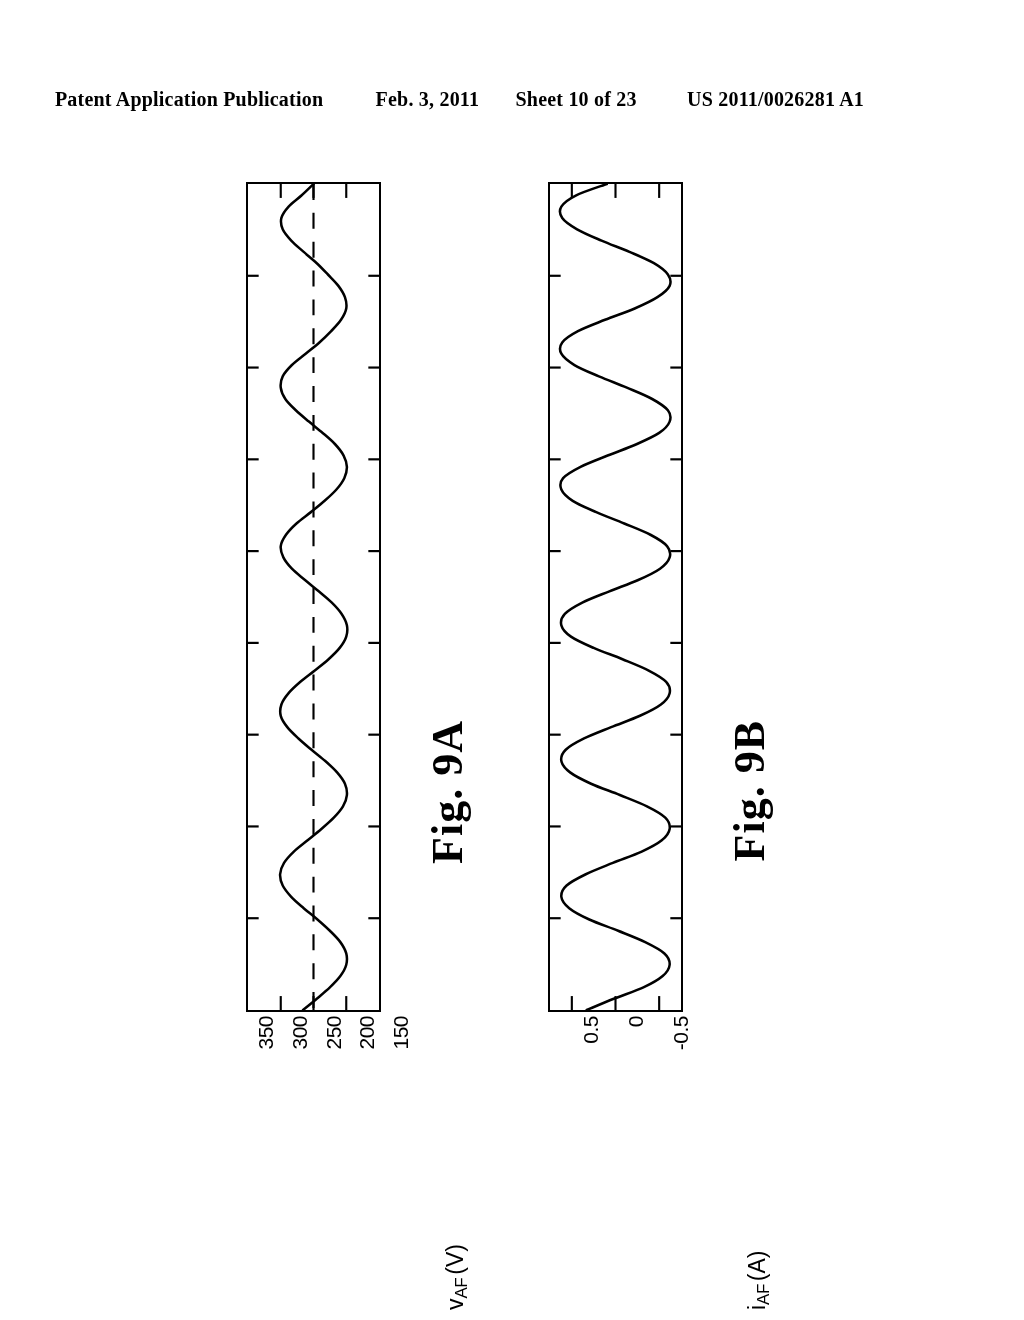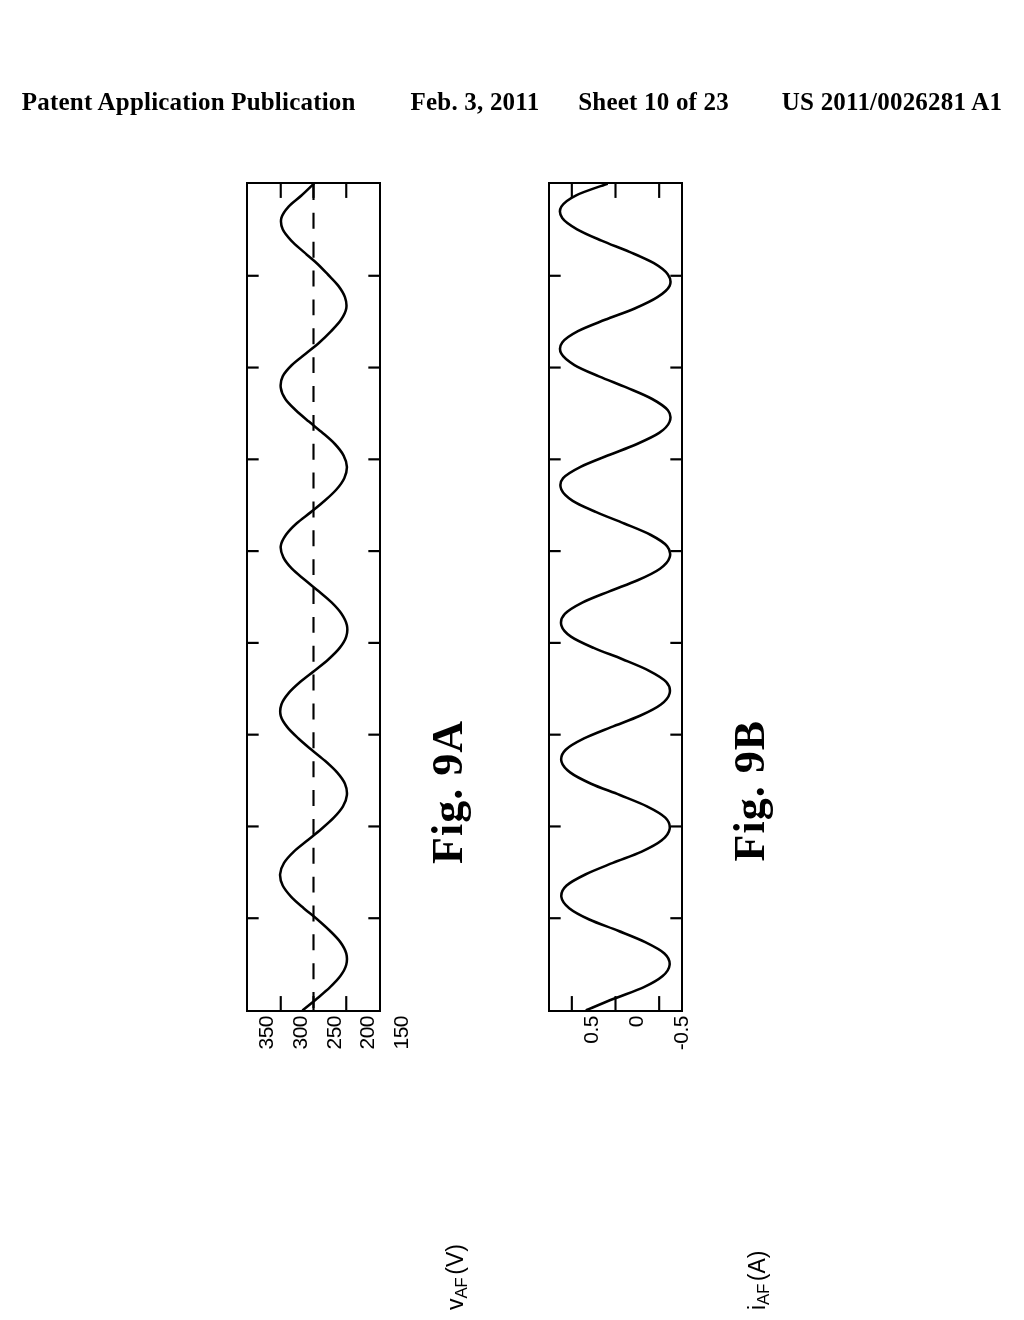--- a/index.html
+++ b/index.html
@@ -14,25 +14,25 @@
     font-family: "Liberation Serif", serif;
     color: #000000;
     overflow: hidden;
   }
 
   
   #page-header {
     position: absolute;
     top: 88px;
     left: 0;
-    width: 1024px;
+    width: 919px;
     text-align: center;
     font-family: "Liberation Serif", serif;
     font-weight: bold;
-    font-size: 25px;
+    font-size: 20px;
     letter-spacing: 0.2px;
     white-space: nowrap;
   }
   #page-header .seg { display: inline-block; vertical-align: baseline; }
   #page-header .gap-lg { display: inline-block; width: 42px; }
   #page-header .gap-md { display: inline-block; width: 26px; }
   #page-header .gap-xl { display: inline-block; width: 40px; }
 
   
   .figure-block {

